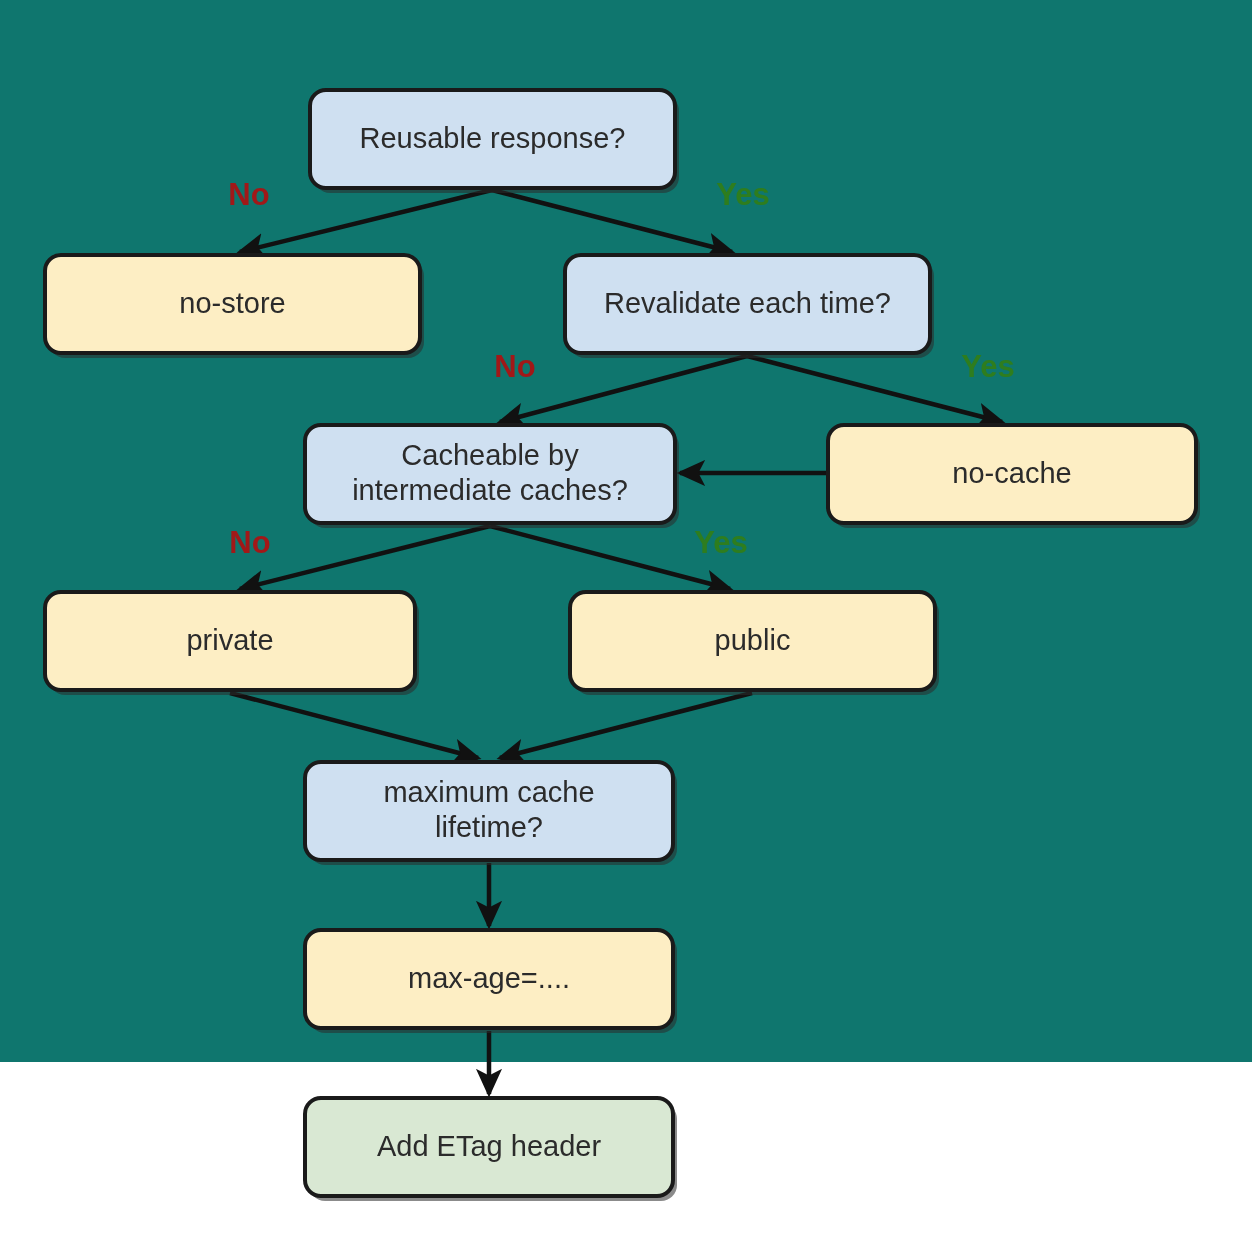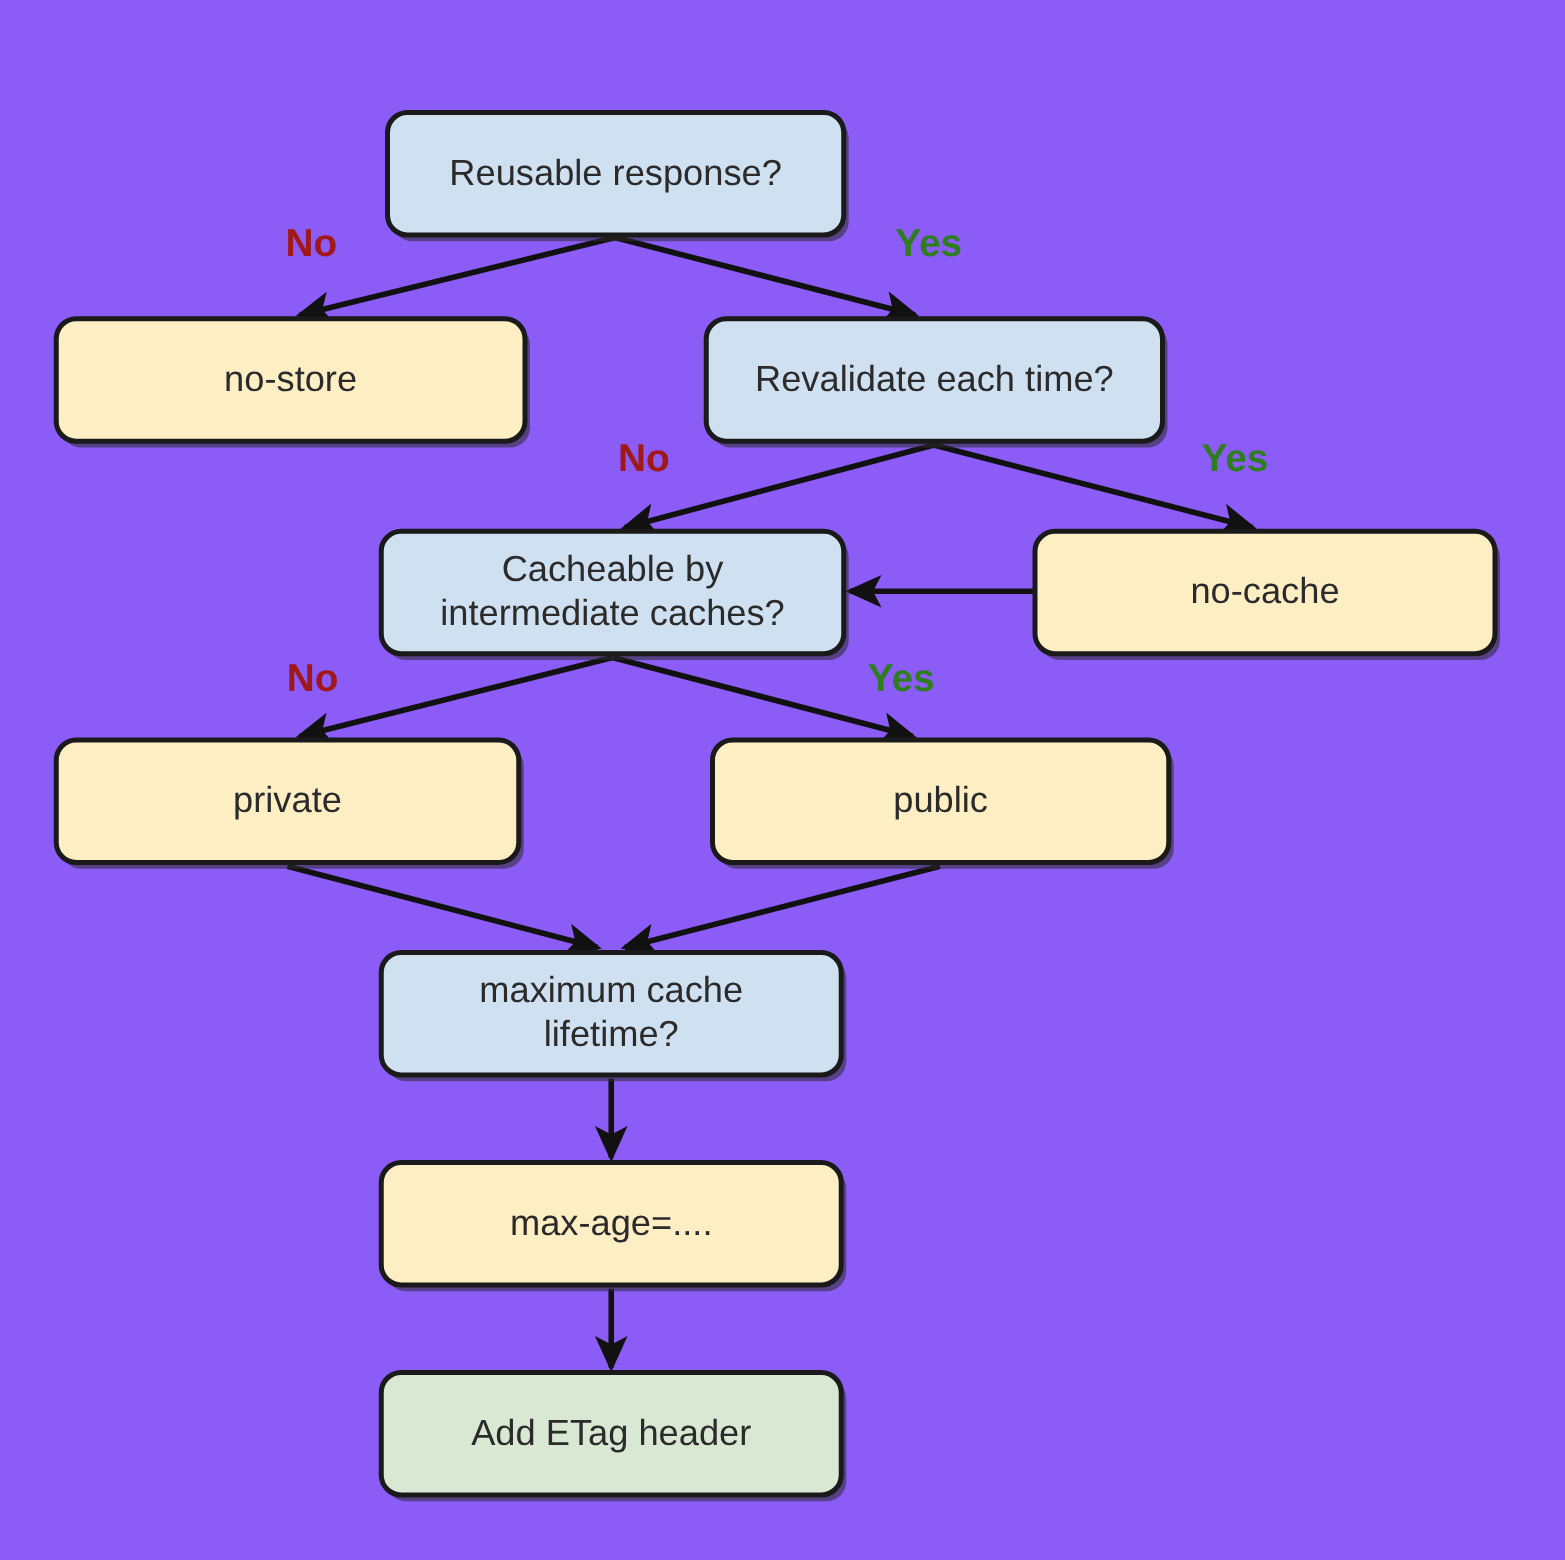--- a/index.html
+++ b/index.html
@@ -9,22 +9,22 @@
   }
   body {
     width: 1252px;
     height: 1248px;
     font-family: "Liberation Sans", sans-serif;
     overflow: hidden;
   }
   #canvas {
     position: relative;
     width: 1252px;
-    height: 1248px;
-    background: #8b5cf6;
+    height: 1062px;
+    background: #0f766e;
   }
   svg.flow {
     position: absolute;
     top: 0;
     left: 0;
     width: 1252px;
     height: 1248px;
   }
   .node-rect {
     stroke: #1a1a1a;

